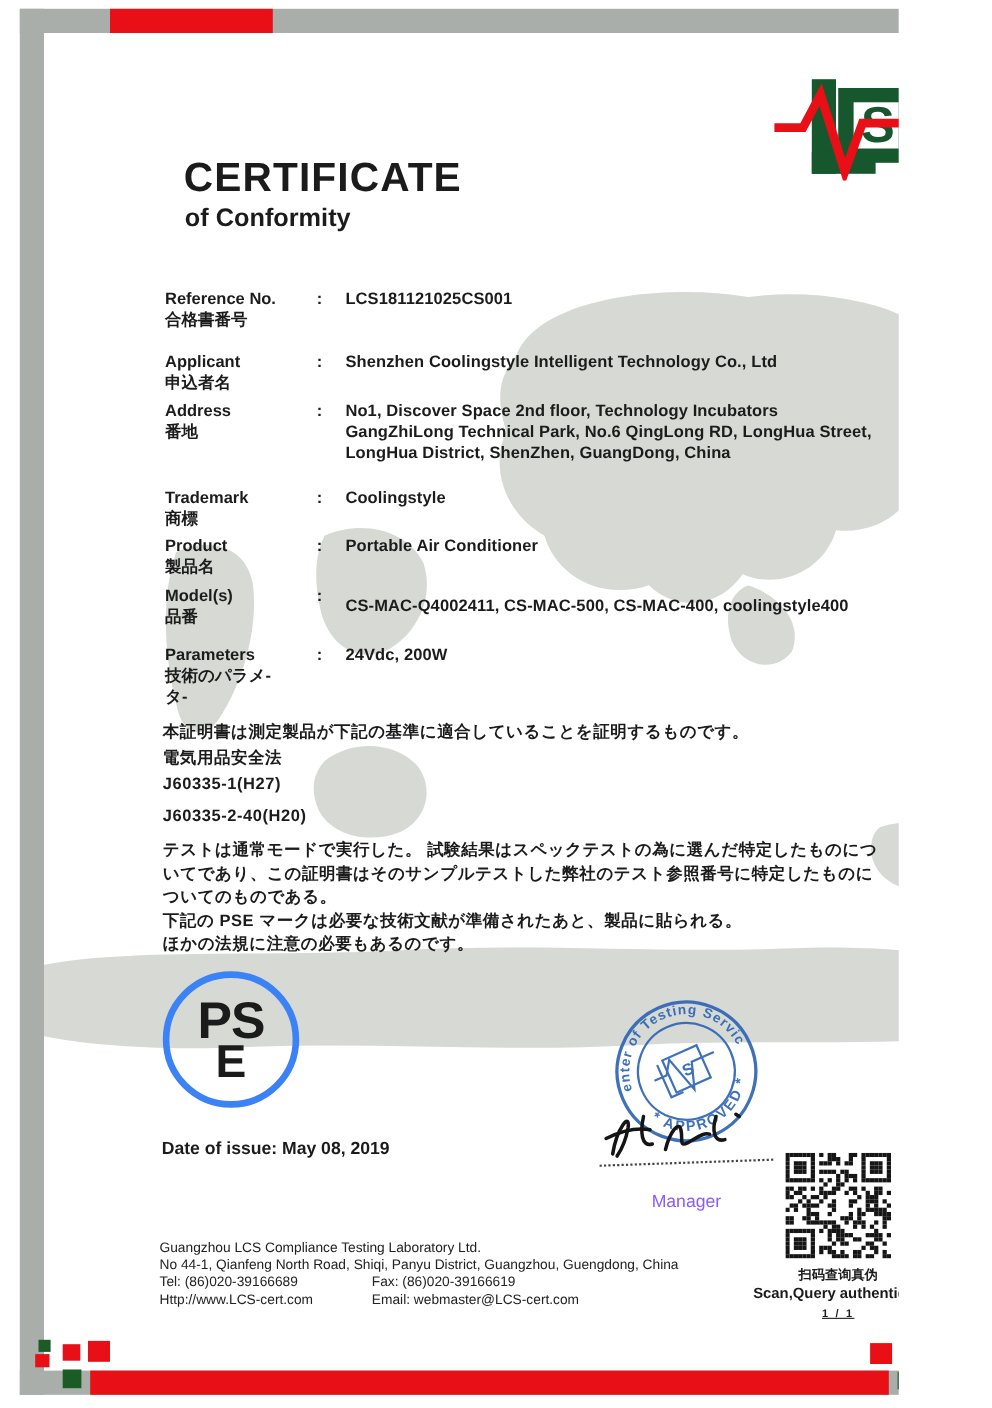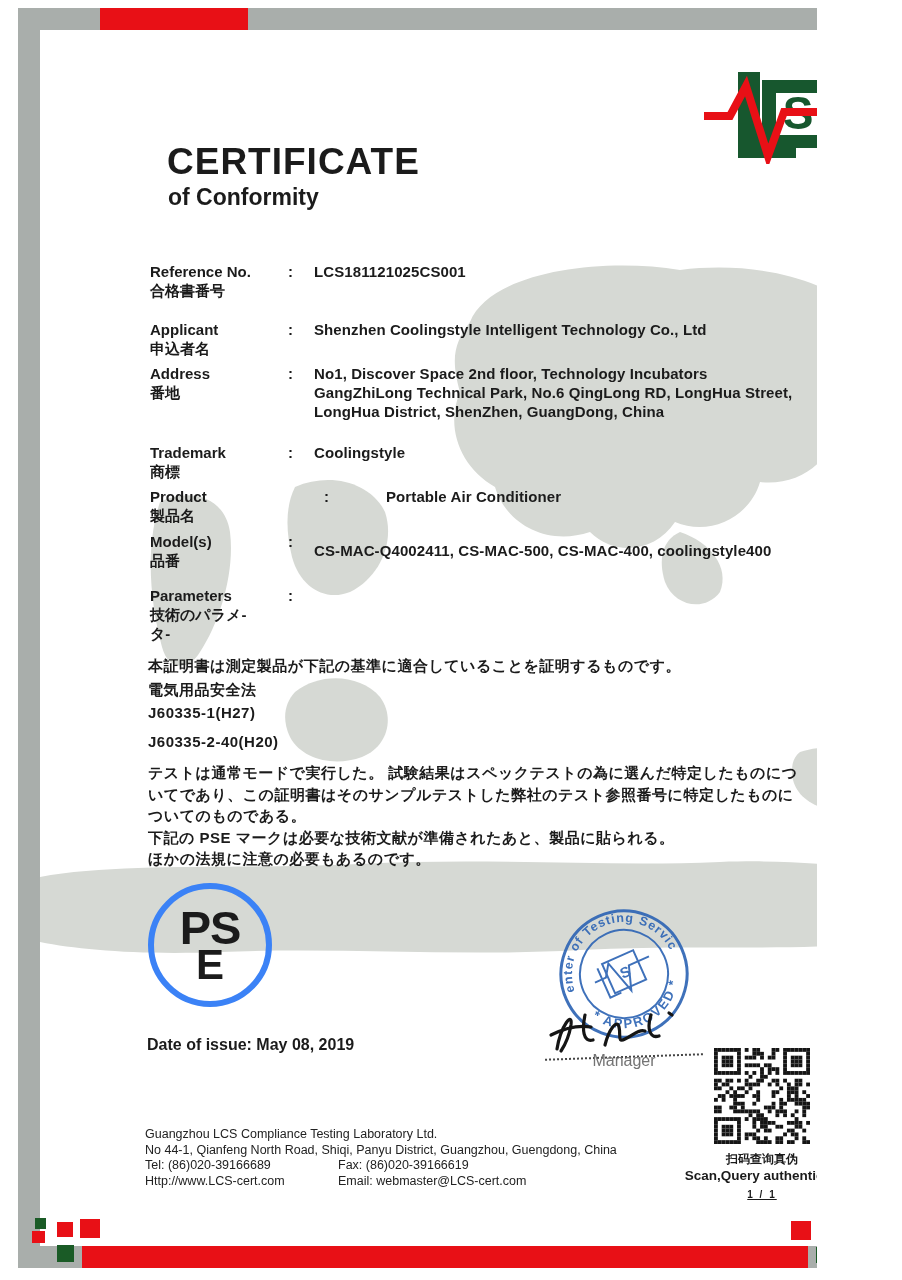--- a/index.html
+++ b/index.html
@@ -41,21 +41,21 @@
        box-sizing:border-box;background:transparent;}
   .pse .ps{font-size:47px;font-weight:700;line-height:40px;letter-spacing:-1px;margin-top:2px;}
   .pse .e{font-size:42px;font-weight:700;line-height:38px;margin-top:-2px;}
 
   
   .stamp{position:absolute;left:556px;top:906px;width:136px;height:136px;transform:rotate(-24deg);opacity:0.92;}
 
   
   .sig{position:absolute;left:545px;top:1003px;}
   .sigline{position:absolute;left:545px;top:1056px;width:158px;border-top:2px dotted #444;transform:rotate(-2deg);}
-  .manager{position:absolute;left:545px;top:1052px;width:158px;text-align:center;font-size:16px;color:#737373;}
+  .manager{position:absolute;left:545px;top:1084px;width:158px;text-align:center;font-size:16px;color:#8b5cf6;}
 
   .dateline{position:absolute;left:147px;top:1036px;font-size:16px;font-weight:700;}
 
   
   .footer{position:absolute;left:145px;top:1127px;width:480px;font-size:12.5px;line-height:15.5px;color:#222;}
   .footer .grid{display:grid;grid-template-columns:193px 1fr;}
 
   
   .qrcol{position:absolute;left:676px;top:1048px;width:172px;display:flex;flex-direction:column;align-items:center;}
   .qrcol .cn{margin-top:7px;font-size:12px;font-weight:700;}
@@ -136,39 +136,40 @@
     </div>
   </div>
 
   <div class="row" style="top:443px;">
     <div><span class="lbl">Trademark</span><br>
          <span class="sub">商標</span></div>
     <div class="col">:</div>
     <div class="val">Coolingstyle</div>
   </div>
 
-  <div class="row" style="top:487px;gap:36px;">
+  <div class="row" style="top:487px;">
     <div><span class="lbl">Product</span><br>
          <span class="sub">製品名</span></div>
     <div class="col">:</div>
     <div class="val">Portable Air Conditioner</div>
   </div>
 
   <div class="row" style="top:532px;">
     <div><span class="lbl">Model(s)</span><br>
          <span class="sub">品番</span></div>
     <div class="col">:</div>
     <div class="val" style="padding-top:9px;">CS-MAC-Q4002411, CS-MAC-500, CS-MAC-400, coolingstyle400</div>
   </div>
 
   <div class="row" style="top:586px;">
     <div><span class="lbl">Parameters</span><br>
          <span class="sub">技術のパラメ-</span><br>
          <span class="sub">タ-</span></div>
     <div class="col">:</div>
+    <div class="val">24Vdc, 200W</div>
   </div>
 
   <div class="stmt" style="top:655px;">本証明書は測定製品が下記の基準に適合していることを証明するものです。</div>
   <div class="stmt" style="top:679px;">電気用品安全法</div>
   <div class="stmt" style="top:702px;">J60335-1(H27)</div>
   <div class="stmt" style="top:731px;">J60335-2-40(H20)</div>
 
   <div class="para" style="top:762px;">
     <div>テストは通常モードで実行した。 試験結果はスペックテストの為に選んだ特定したものにつ</div>
     <div>いてであり、この証明書はそのサンプルテストした弊社のテスト参照番号に特定したものに</div>

